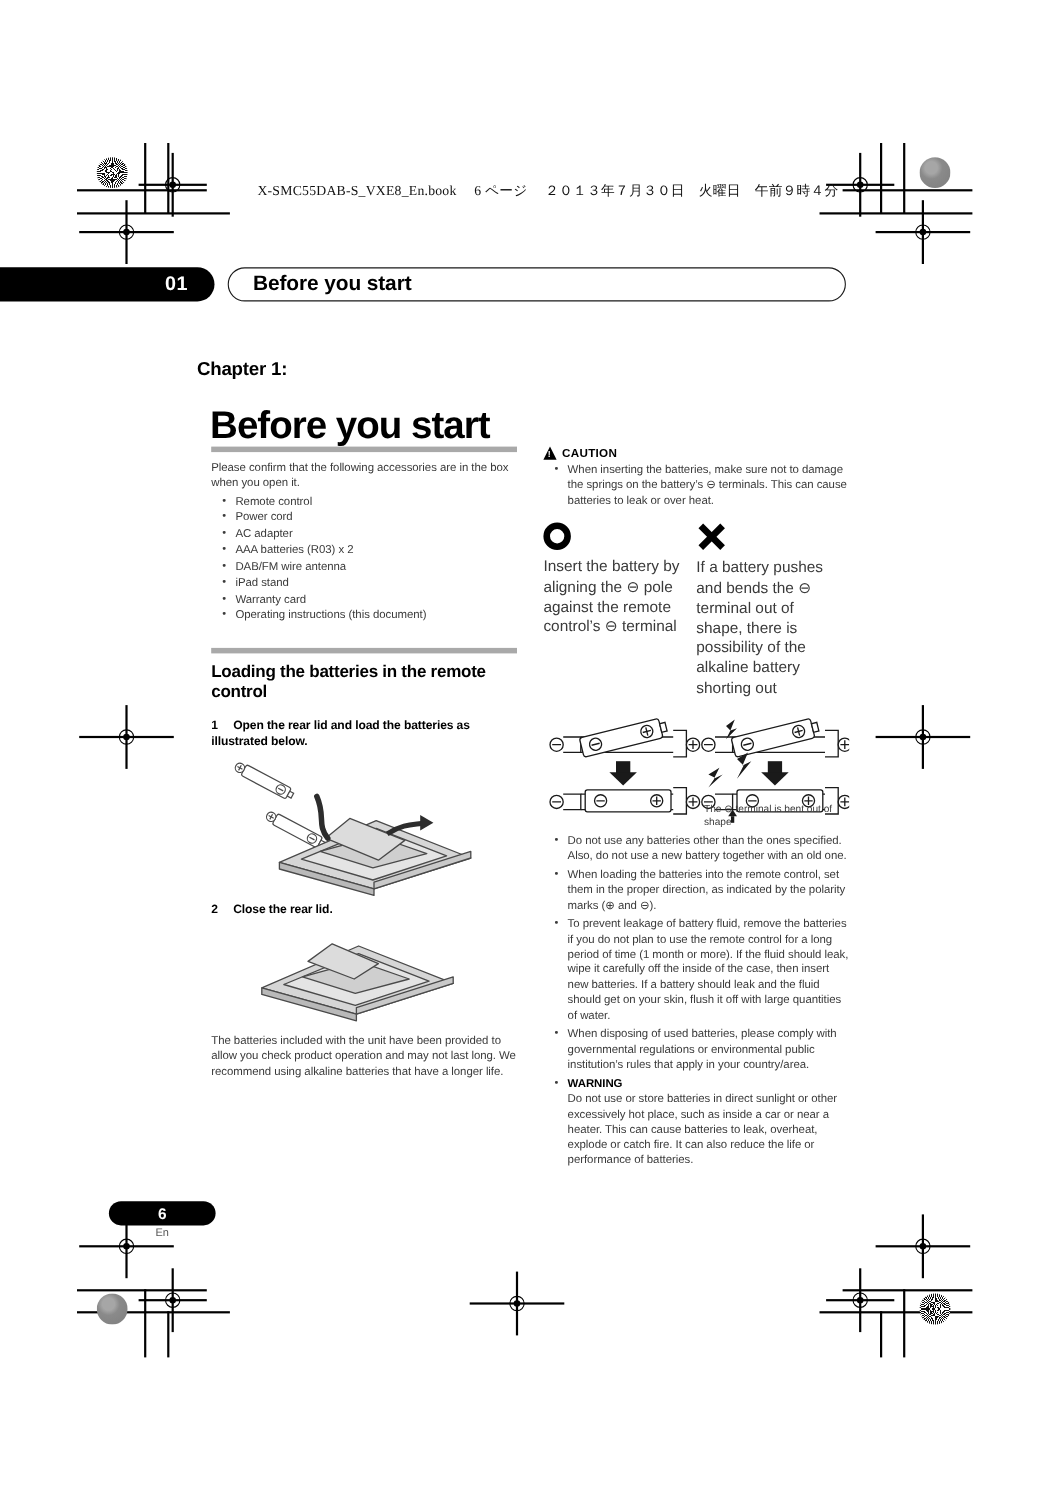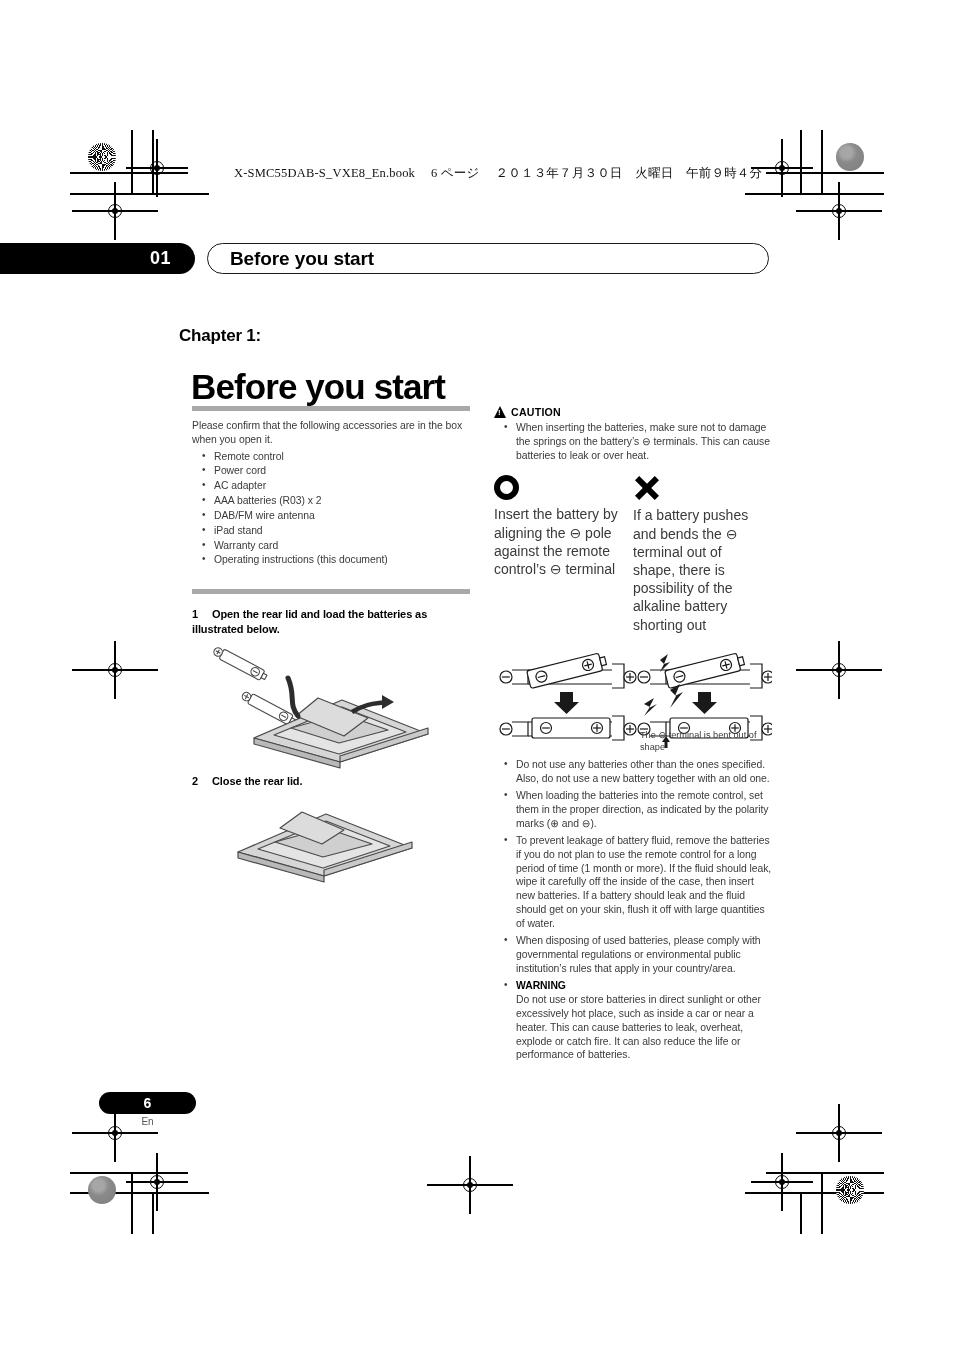--- a/index.html
+++ b/index.html
@@ -273,20 +273,21 @@
     <li>Power cord</li>
     <li>AC adapter</li>
     <li>AAA batteries (R03) x 2</li>
     <li>DAB/FM wire antenna</li>
     <li>iPad stand</li>
     <li>Warranty card</li>
     <li>Operating instructions (this document)</li>
   </ul>
 
   <div class="rule" style="margin-top:22px;"></div>
+  <h2 class="sec" style="width:250px;">Loading the batteries in the remote control</h2>
 
   <p class="step">
     <span class="n">1</span><span>Open the rear lid and load the batteries as illustrated below.</span>
   </p>
 
   <div class="illus" style="height:128px; margin-top:6px;">
     <svg width="278" height="128" viewBox="0 0 278 128">
       <g fill="none" stroke="#4a4a4a" stroke-width="1.1">
 
         <g transform="rotate(28 40 18)">
@@ -339,20 +340,21 @@
         <path d="M46 58 L134 20 L220 54 L132 82 Z" fill="#d6d6d6"></path>
         <path d="M46 58 L132 82 L132 88 L46 64 Z" fill="#b9b9b9"></path>
         <path d="M132 82 L220 54 L220 48 L132 76 Z" fill="#c9c9c9"></path>
         <path d="M66 55 L134 27 L198 52 L131 74 Z" fill="#e4e4e4"></path>
         <path d="M83 48 L134 34 L180 50 L131 63 Z" fill="#cfcfcf"></path>
         <path d="M88 34 L110 18 L152 36 L130 50 Z" fill="#dcdcdc"></path>
       </g>
     </svg>
   </div>
 
+  <p class="body" style="margin-top:8px;">The batteries included with the unit have been provided to allow you check product operation and may not last long. We recommend using alkaline batteries that have a longer life.</p>
 </div>
 
 <div class="col-right">
 
   <div class="caution-head">
     <span class="tri"></span>
     <span class="label">CAUTION</span>
   </div>
   <ul class="bullets">
     <li>When inserting the batteries, make sure not to damage the springs on the battery’s ⊖ terminals. This can cause batteries to leak or over heat.</li>

